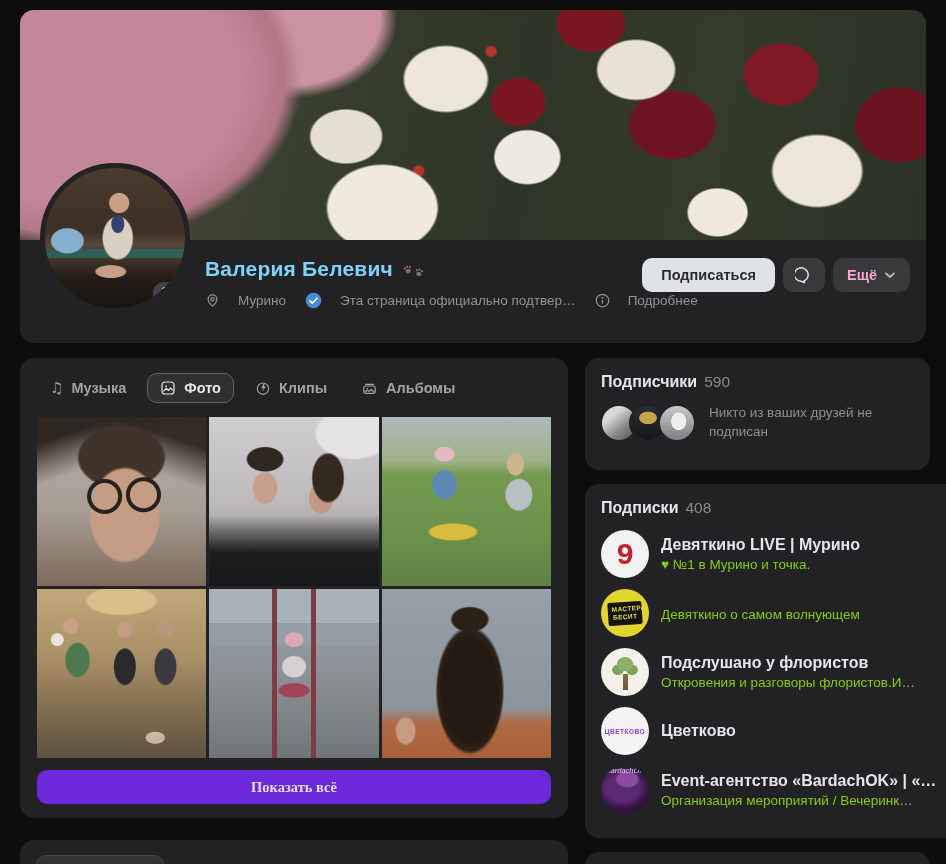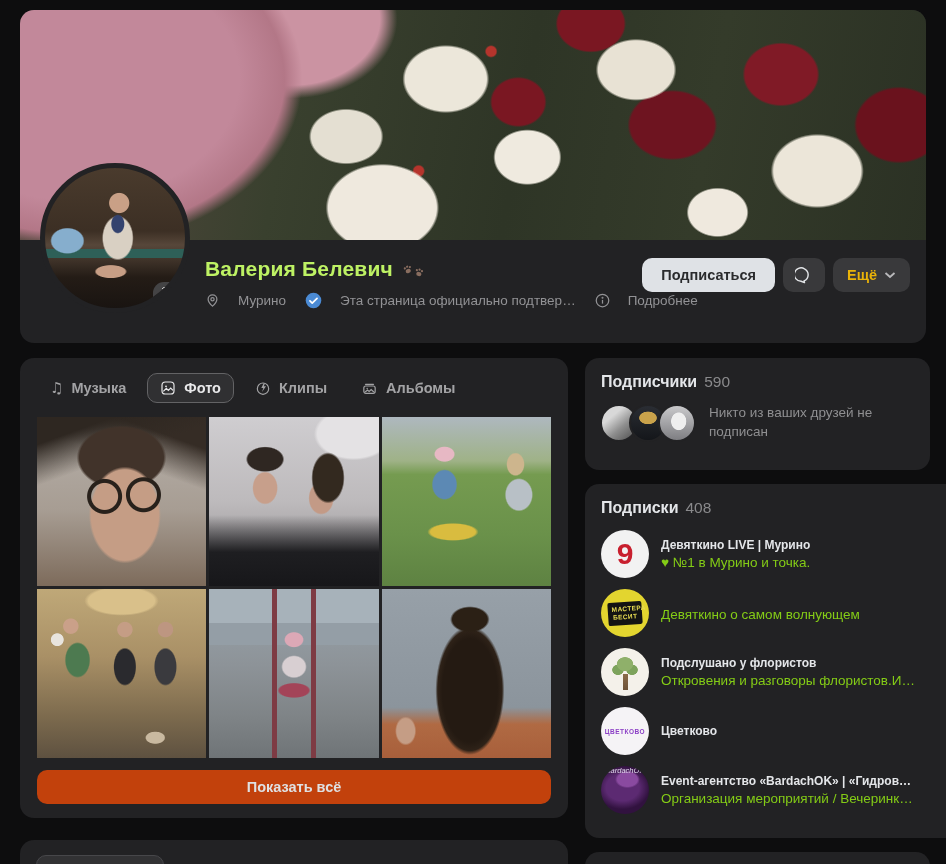--- a/index.html
+++ b/index.html
@@ -40,31 +40,31 @@
       radial-gradient(24px 34px at 52% 50%, #d9d0c3 0 60%, transparent 66%),
       radial-gradient(24px 10px at 47% 74%, #c79e85 0 60%, transparent 68%),
       linear-gradient(180deg, transparent 58%, #2e6058 58%, #2e6058 64%, transparent 64%),
       linear-gradient(180deg, #4a3b2d 0%, #3c2f24 45%, #57473a 55%, #241c16 78%, #191411 100%);
   }
   .time-badge { position:absolute; left:108px; top:114px; background:rgba(72,72,74,.92);
     color:#ffffff; font-size:12px; padding:3px 8px; border-radius:11px; }
   .profile-main { display:flex; align-items:flex-start; padding:17px 16px 0 185px; }
   .name-block { min-width:0; }
   .name-row { display:flex; align-items:center; gap:9px; }
-  .profile-name { font-size:21px; font-weight:700; color:#bef264; letter-spacing:.2px; }
+  .profile-name { font-size:21px; font-weight:700; color:#7dd3fc; letter-spacing:.2px; }
   .paw { opacity:.85; margin-top:4px; }
   .info-row { margin-top:11px; display:flex; align-items:center; gap:19px;
     color:#929295; font-size:13.5px; }
   .info-item { display:flex; align-items:center; gap:18px; cursor:pointer; white-space:nowrap; }
   .actions { margin-left:auto; display:flex; gap:8px; padding-top:1px; }
   .btn { height:34px; border:none; border-radius:10px; font-family:inherit; font-size:14.5px;
     font-weight:600; display:flex; align-items:center; justify-content:center; cursor:pointer; }
   .btn-primary { background:#dfe2e6; color:#2a2b2d; padding:0 19px; }
   .btn-icon { width:42px; background:#39393b; }
-  .btn-secondary { background:#39393b; color:#eab308; padding:0 14px; gap:7px; }
+  .btn-secondary { background:#39393b; color:#f9a8d4; padding:0 14px; gap:7px; }
 
   
   .content-card { left:20px; top:358px; width:548px; height:460px; padding:15px 17px; }
   .tabs { display:flex; align-items:center; gap:8px; }
   .tab { display:flex; align-items:center; gap:8px; padding:6px 12px; border-radius:10px;
     border:1px solid transparent; color:#a3a3a5; font-size:14.5px; font-weight:600; cursor:pointer; }
   .tab.active { background:#303032; border-color:#636365; color:#e8e8ea; }
   .tab .glyph { font-family:"DejaVu Sans",sans-serif; font-size:15px; line-height:1; }
   .photo-grid { margin-top:14px; display:grid; grid-template-columns:repeat(3,1fr); gap:3px; }
   .photo { height:169px; cursor:pointer; }
@@ -108,22 +108,22 @@
       radial-gradient(26px 12px at 50% 60%, #a34458 0 56%, transparent 64%),
       linear-gradient(90deg, transparent 0 37%, #7e3b44 37% 40%, transparent 40% 60%, #7e3b44 60% 63%, transparent 63%),
       linear-gradient(180deg, #a7b2ba 0 20%, #949ea6 20% 33%, transparent 33%),
       linear-gradient(180deg, #9aa5ad 0%, #8d9398 45%, #7f8487 75%, #6f7477 100%); }
   .p5 { background:
       radial-gradient(30px 20px at 52% 18%, #2b2015 0 58%, transparent 66%),
       radial-gradient(46px 86px at 52% 60%, #241a12 0 60%, #2e2218 70%, transparent 75%),
       radial-gradient(16px 22px at 14% 84%, #c59d85 0 56%, transparent 66%),
       linear-gradient(180deg, transparent 70%, #b06a43 80%, #a85f3b 100%),
       linear-gradient(180deg, #97a0a8 0%, #8d969e 60%, #868f96 100%); }
-  .show-all { margin-top:12px; width:100%; height:34px; background:#c2410c; border:none;
-    border-radius:10px; color:#dfe0e2; font-family:Liberation Sans, sans-serif; font-size:14.5px; font-weight:600; cursor:pointer; }
+  .show-all { margin-top:12px; width:100%; height:34px; background:#6d28d9; border:none;
+    border-radius:10px; color:#dfe0e2; font-family:Liberation Serif, serif; font-size:14.5px; font-weight:600; cursor:pointer; }
 
   
   .followers-card { left:585px; top:358px; width:345px; height:112px; padding:15px 16px; }
   .card-title-row { display:flex; align-items:baseline; gap:7px; cursor:pointer; }
   .card-title { font-size:16px; font-weight:700; color:#e4e6e9; }
   .card-count { font-size:15.5px; color:#8a8a8c; }
   .followers-body { margin-top:13px; display:flex; align-items:center; gap:13px; }
   .f-avatars { display:flex; padding-left:8px; }
   .f-av { width:38px; height:38px; border-radius:50%; border:2px solid #222224; margin-left:-9px; cursor:pointer; }
   .fa0 { background:linear-gradient(140deg,#d8d8d8 0 30%,#8f8f8f 60%,#4a4a4a); }
@@ -153,21 +153,21 @@
     background-size:100% 100%,100% 100%,100% 100%,5px 16px;
     background-position:0 0,0 0,0 0,50% 100%; background-repeat:no-repeat; }
   .sa3 { background:#f5f3f6; }
   .sa3 span { color:#8b3fc6; font-size:6.5px; font-weight:700; letter-spacing:.5px; }
   .sa4 { background:
       radial-gradient(20px 14px at 55% 28%, #8a4aa0 0 50%, transparent 62%),
       radial-gradient(30px 24px at 45% 45%, #5c2a72 0 55%, #31123f 90%), #2a0f35;
     align-items:flex-start; }
   .sa4 span { color:#e3d9ee; font-size:7.5px; font-style:italic; padding-bottom:9px; }
   .sub-text { min-width:0; }
-  .sub-name { font-size:12px; font-weight:600; color:#e4e6e9; white-space:nowrap;
+  .sub-name { font-size:16px; font-weight:600; color:#e4e6e9; white-space:nowrap;
     overflow:hidden; text-overflow:ellipsis; }
   .sub-desc { margin-top:3px; font-size:13.5px; color:#84cc16; white-space:nowrap;
     overflow:hidden; text-overflow:ellipsis; }
 
   
   .partial-left { left:20px; top:840px; width:548px; height:60px; }
   .partial-pill { position:absolute; left:16px; top:15px; width:128px; height:32px;
     border-radius:10px; background:#323234; border:1px solid #47474a; cursor:pointer; }
   .partial-right { left:585px; top:852px; width:345px; height:40px; }
 

